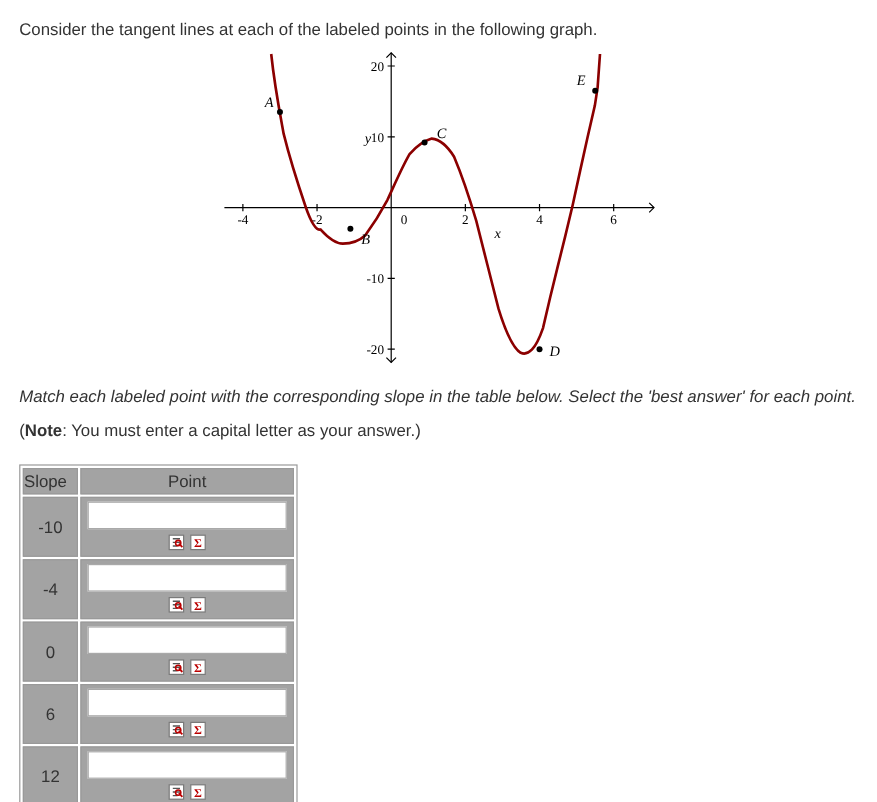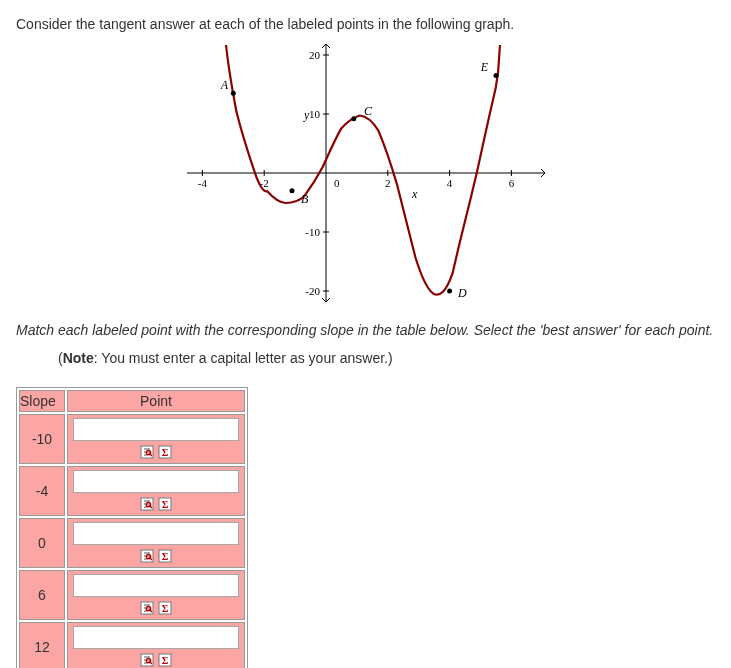--- a/index.html
+++ b/index.html
@@ -8,32 +8,32 @@
       font-size: 14px;
       color: #333;
       padding: 14px 16px;
       width: 731px;
       background: #fff;
     }
     .intro { margin-bottom: 8px; line-height: 1.5; }
     .graph-holder { display: flex; justify-content: center; margin: 4px 0 16px; }
     .graph-holder svg { display: block; }
     .match-text { margin: 6px 0 4px; line-height: 1.7; font-style: italic; }
-    .note-text { margin-bottom: 18px; line-height: 1.6; margin-left: 42px; }
+    .note-text { margin-bottom: 18px; line-height: 1.6; }
     table.slope-table {
       border-collapse: separate;
       border-spacing: 2px;
       border: 1px solid #999;
       background: #fff;
     }
     table.slope-table th, table.slope-table td {
       border: 1px solid #999;
       padding: 0;
       vertical-align: middle;
-      background: #fca5a5;
+      background: #a3a3a3;
     }
     .th-slope { width: 46px; height: 22px; text-align: left; font-weight: normal; padding-left: 2px; }
     .th-point { width: 178px; height: 16px; text-align: center; font-weight: normal; }
     .slope-cell { width: 46px; height: 50px; text-align: center; }
     .point-cell { width: 178px; height: 50px; position: relative; padding: 3px 5px; }
     .point-input {
       width: 166px;
       height: 23px;
       border: 1px solid #a9a9a9;
       background: #fff;
@@ -50,21 +50,21 @@
     .mini-icon {
       width: 16px;
       height: 16px;
       display: inline-flex;
     }
     .mini-icon svg { width: 16px; height: 16px; }
   </style>
 </head>
 <body>
 
-<p class="intro">Consider the tangent answer at each of the labeled points in the following graph.</p>
+<p class="intro">Consider the tangent lines at each of the labeled points in the following graph.</p>
 
 <div class="graph-holder">
   <svg width="360" height="260" viewBox="0 0 360 260">
 
     <line x1="1" y1="130" x2="359" y2="130" stroke="#000" stroke-width="1"></line>
     <line x1="140" y1="1" x2="140" y2="259" stroke="#000" stroke-width="1"></line>
 
     <polyline points="355,126 359,130 355,134" fill="none" stroke="#000"></polyline>
     <polyline points="136,5 140,1 144,5" fill="none" stroke="#000"></polyline>
     <polyline points="136,255 140,259 144,255" fill="none" stroke="#000"></polyline>

